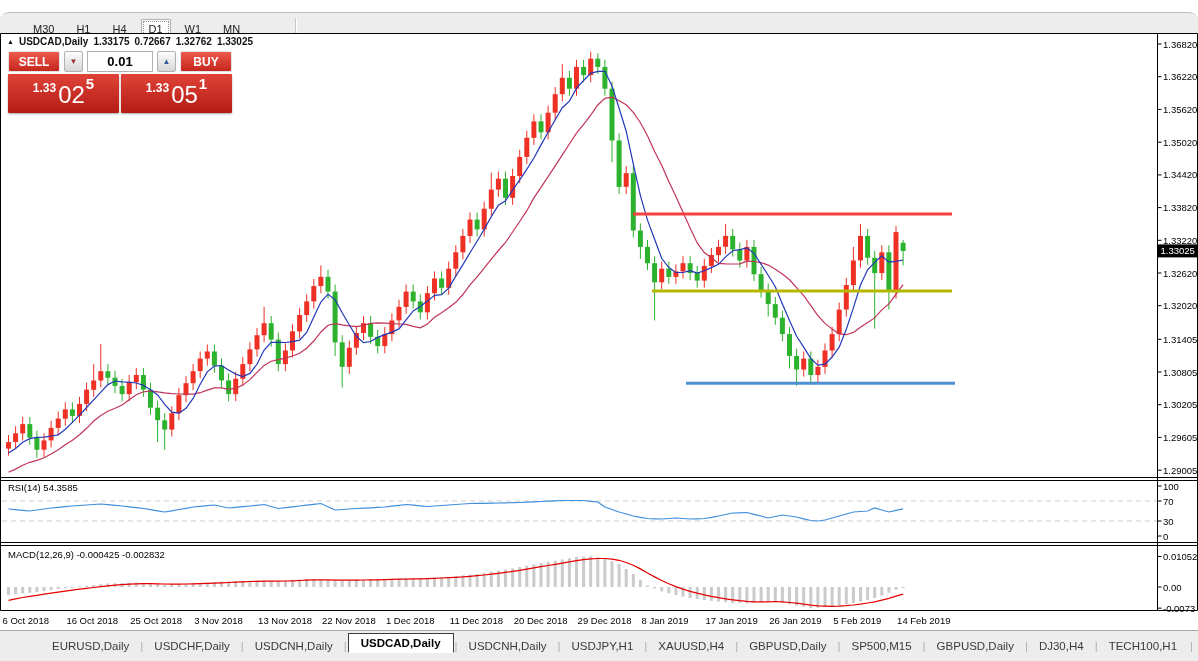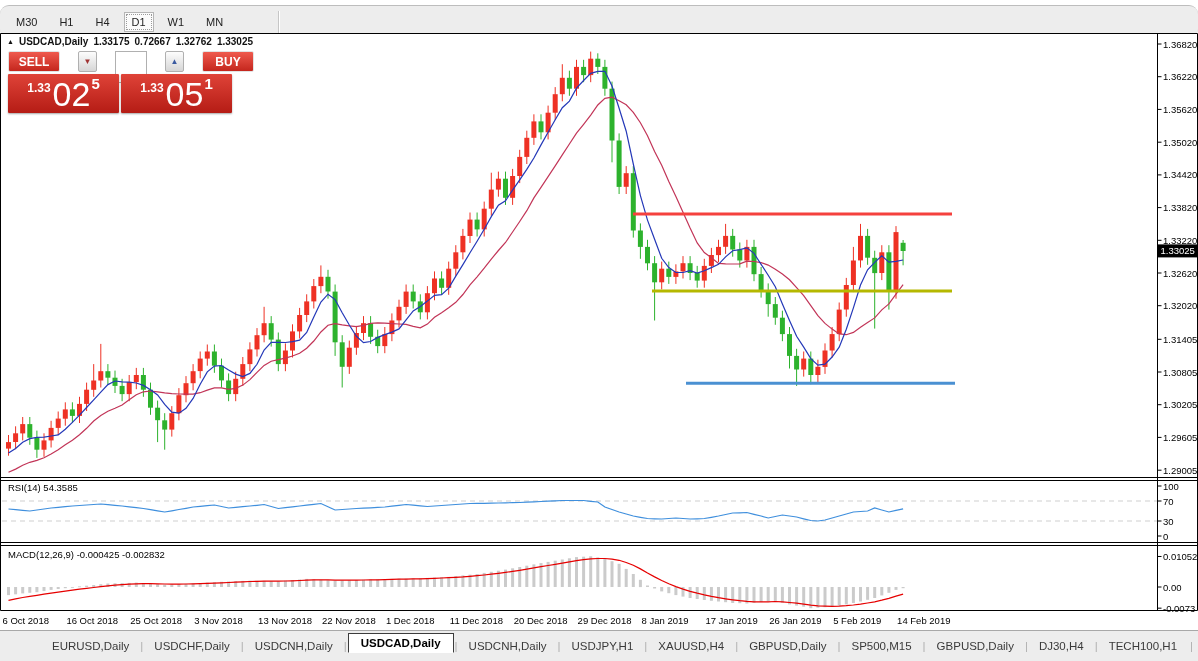--- a/index.html
+++ b/index.html
@@ -1,47 +1,47 @@
 <!DOCTYPE html>
 <html><head>
 <meta charset="utf-8">
 <style>
   html,body{margin:0;padding:0;background:#e4e4e4;font-family:"Liberation Sans",sans-serif;}
   #app{position:relative;width:1198px;height:661px;overflow:hidden;background:#fff;}
   
-  .toolbar{position:absolute;top:5px;left:0;width:1198px;height:33px;background:#ededed;
+  .toolbar{position:absolute;top:12px;left:0;width:1198px;height:33px;background:#ededed;
            border-top:1px solid #bdbdbd;border-bottom:1px solid #cfcfcf;box-sizing:border-box;
-           display:flex;align-items:center;padding-left:5px;border-radius:9px;}
+           display:flex;align-items:center;padding-left:22px;border-radius:9px;}
   .tf-btn{display:inline-block;padding:3px 7px;margin:0 3px;font-size:11px;color:#222;
           border:1px solid transparent;cursor:default;}
   .tf-btn.active{background:#fbfbfb;border:1px solid #b5b5b5;outline:1px dotted #9a9a9a;outline-offset:-3px;}
   .tb-sep{width:1px;height:22px;background:#c6c6c6;margin-left:44px;box-shadow:1px 0 0 #fff;}
   
   .chart-window{position:absolute;top:33px;left:0;width:1198px;height:597px;background:#fff;}
   #chart-svg{position:absolute;top:0;left:0;}
   .chart-header{position:absolute;left:7px;top:3px;z-index:3;font-size:10px;font-weight:700;color:#111;
                 display:flex;align-items:center;gap:5px;white-space:nowrap;}
   .chart-header .tri{font-size:7px;line-height:10px;}
   
   .trade-panel{position:absolute;left:8px;top:18px;width:224px;z-index:3;}
-  .tp-row1{display:flex;height:21px;gap:18px;}
+  .tp-row1{display:flex;height:21px;gap:4px;justify-content:flex-end;}
   .btn-trade{flex:0 0 50px;background:linear-gradient(#ef5a4e,#c4261d);color:#fff;font-size:12px;
              font-weight:700;text-align:center;line-height:21px;border:1px solid #e3e3e3;border-radius:2px;}
   .spin-btn{flex:0 0 17px;background:linear-gradient(#fdfdfd,#d6d6d6);border:1px solid #b0b0b0;
             font-size:8px;line-height:19px;text-align:center;border-radius:2px;}
   .spin-dn{color:#a03232;}
   .spin-up{color:#3a5aa0;}
   .vol-input{flex:1;min-width:0;border:1px solid #b0b0b0;text-align:center;font-size:13px;font-weight:700;
-             font-family:"Liberation Sans",sans-serif;padding:15px;}
+             font-family:"Liberation Sans",sans-serif;padding:4px;}
   .tp-row2{margin-top:2px;display:flex;gap:2px;height:39px;}
   .price-box{flex:1;background:linear-gradient(#df4338,#b51c15);color:#fff;display:flex;
              align-items:flex-end;justify-content:center;padding-bottom:4px;border-radius:1px;
              box-shadow:0 1px 2px rgba(0,0,0,.35);}
   .pb-small{font-size:12px;font-weight:700;margin-right:2px;margin-bottom:14px;}
-  .pb-big{font-size:34px;line-height:29px;font-weight:400;}
+  .pb-big{font-size:24px;line-height:29px;font-weight:400;}
   .pb-sup{font-size:15px;font-weight:700;align-self:flex-start;margin-top:1px;margin-left:1px;}
   
   .tab-bar{position:absolute;top:630px;left:0;width:1198px;height:31px;background:#ededed;
            border-top:1px solid #a8a8a8;box-sizing:border-box;display:flex;align-items:center;
            padding:0 0 0 42px;font-size:11.5px;color:#3a3a3a;}
   .tab{padding:2px 10px;white-space:nowrap;}
   .tab.active{background:#fff;border:1px solid #3c3c3c;border-bottom-color:#fff;font-weight:700;
               color:#000;padding:3px 12px;margin-top:-6px;position:relative;z-index:2;}
   .tab-sep{color:#b0b0b0;margin:0 1px;}
   .tab-nav{margin-left:auto;display:flex;align-items:center;gap:10px;padding-right:4px;}

